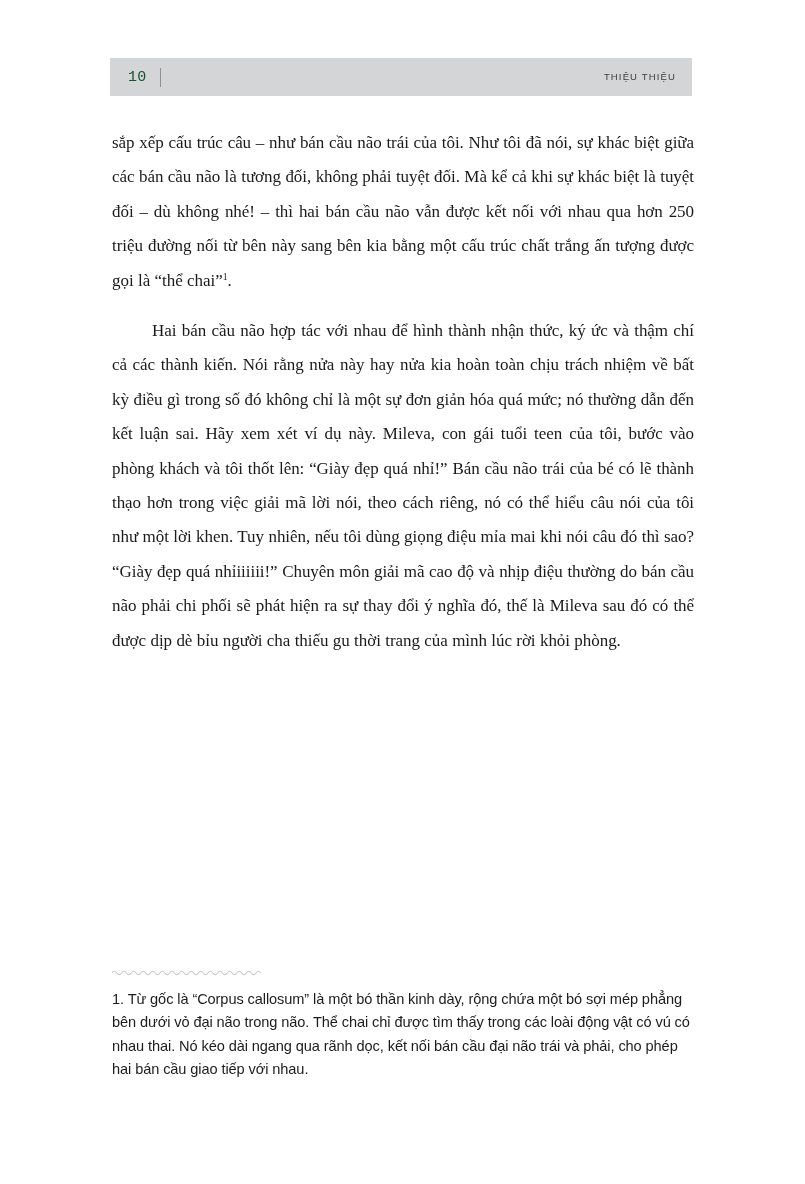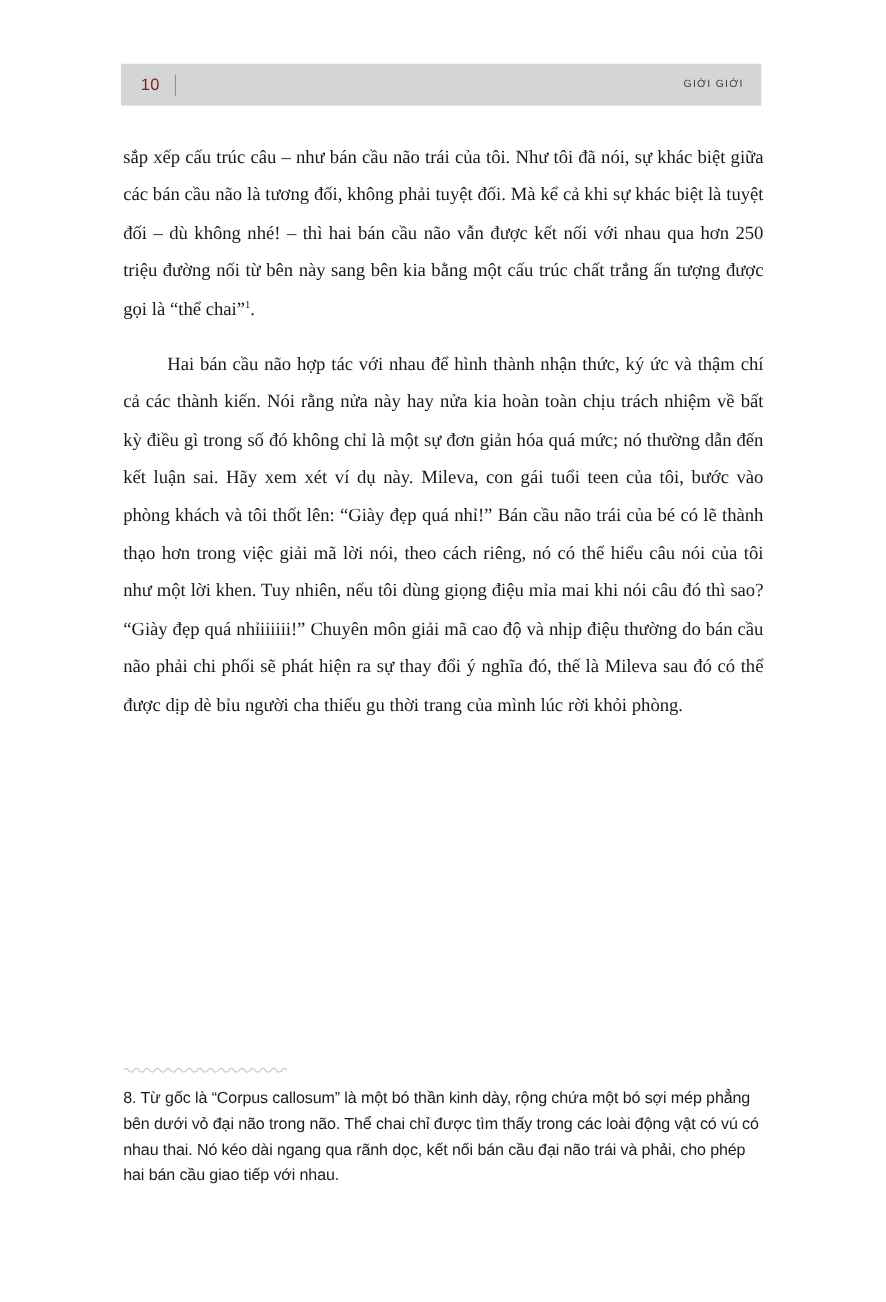--- a/index.html
+++ b/index.html
@@ -31,23 +31,23 @@
     top: 58px;
     width: 582px;
     height: 38px;
     background: #d4d5d7;
     display: flex;
     align-items: center;
     box-sizing: border-box;
     padding: 0 16px 0 18px;
   }
   .folio {
-    font-family: Liberation Sans, sans-serif;
+    font-family: Liberation Mono, monospace;
     font-size: 15px;
-    color: #7f1d1d;
+    color: #14532d;
     letter-spacing: 0.2px;
     line-height: 1;
   }
   .folio-rule {
     display: inline-block;
     width: 1px;
     height: 19px;
     background: #8e9094;
     margin-left: 14px;
   }
@@ -114,33 +114,33 @@
 </style>
 </head>
 <body>
 
 <div class="page">
 
   <div class="header-band">
     <span class="folio">10</span>
     <span class="folio-rule"></span>
     <span class="header-spacer"></span>
-    <span class="header-title">GIỚI GIỚI</span>
+    <span class="header-title">THIỆU THIỆU</span>
   </div>
 
   <div class="text-column">
 
     <p class="body-par"><span>sắp xếp cấu trúc câu – như bán cầu não trái của tôi. Như tôi đã nói, sự khác biệt giữa các bán cầu não là tương đối, không phải tuyệt đối. Mà kể cả khi sự khác biệt là tuyệt đối – dù không nhé! – thì hai bán cầu não vẫn được kết nối với nhau qua hơn 250 triệu đường nối từ bên này sang bên kia bằng một cấu trúc chất trắng ấn tượng được gọi là “thể chai”</span><sup class="fn-ref">1</sup><span>.</span></p>
 
     <p class="body-par indent"><span>Hai bán cầu não hợp tác với nhau để hình thành nhận thức, ký ức và thậm chí cả các thành kiến. Nói rằng nửa này hay nửa kia hoàn toàn chịu trách nhiệm về bất kỳ điều gì trong số đó không chỉ là một sự đơn giản hóa quá mức; nó thường dẫn đến kết luận sai. Hãy xem xét ví dụ này. Mileva, con gái tuổi teen của tôi, bước vào phòng khách và tôi thốt lên: “Giày đẹp quá nhỉ!” Bán cầu não trái của bé có lẽ thành thạo hơn trong việc giải mã lời nói, theo cách riêng, nó có thể hiểu câu nói của tôi như một lời khen. Tuy nhiên, nếu tôi dùng giọng điệu mỉa mai khi nói câu đó thì sao? “Giày đẹp quá nhỉiiiiii!” Chuyên môn giải mã cao độ và nhịp điệu thường do bán cầu não phải chi phối sẽ phát hiện ra sự thay đổi ý nghĩa đó, thế là Mileva sau đó có thể được dịp dè bỉu người cha thiếu gu thời trang của mình lúc rời khỏi phòng.</span></p>
 
   </div>
 
   <div class="footnote-block">
     <span class="fn-separator">
       <svg width="152" height="8" viewBox="0 0 152 8" xmlns="http://www.w3.org/2000/svg" aria-hidden="true">
         <path d="M0 5 Q2.4 1.6 4.8 5 T9.6 5 T14.4 5 T19.2 5 T24 5 T28.8 5 T33.6 5 T38.4 5 T43.2 5 T48 5 T52.8 5 T57.6 5 T62.4 5 T67.2 5 T72 5 T76.8 5 T81.6 5 T86.4 5 T91.2 5 T96 5 T100.8 5 T105.6 5 T110.4 5 T115.2 5 T120 5 T124.8 5 T129.6 5 T134.4 5 T139.2 5 T144 5 T148.8 5" fill="none" stroke="#c9cacc" stroke-width="1.1"></path>
       </svg>
     </span>
-    <p class="footnote-text">8. Từ gốc là “Corpus callosum” là một bó thần kinh dày, rộng chứa một bó sợi mép phẳng bên dưới vỏ đại não trong não. Thể chai chỉ được tìm thấy trong các loài động vật có vú có nhau thai. Nó kéo dài ngang qua rãnh dọc, kết nối bán cầu đại não trái và phải, cho phép hai bán cầu giao tiếp với nhau.</p>
+    <p class="footnote-text">1. Từ gốc là “Corpus callosum” là một bó thần kinh dày, rộng chứa một bó sợi mép phẳng bên dưới vỏ đại não trong não. Thể chai chỉ được tìm thấy trong các loài động vật có vú có nhau thai. Nó kéo dài ngang qua rãnh dọc, kết nối bán cầu đại não trái và phải, cho phép hai bán cầu giao tiếp với nhau.</p>
   </div>
 
 </div>
 
 </body></html>

